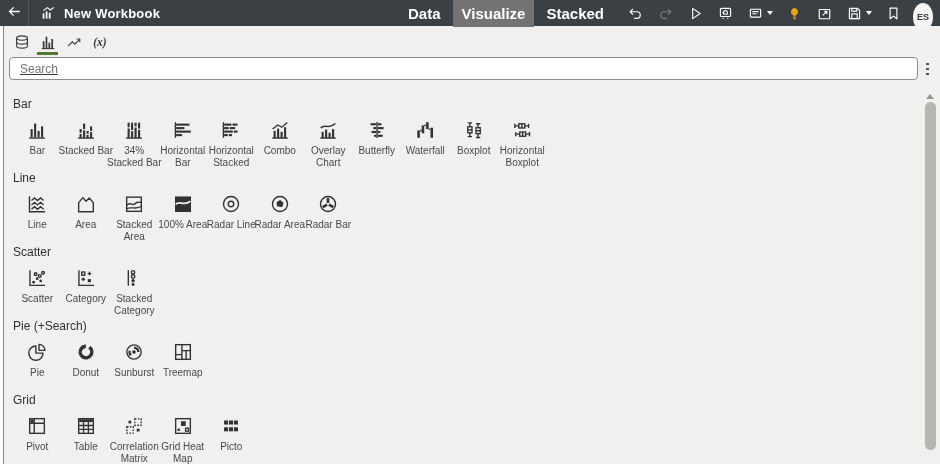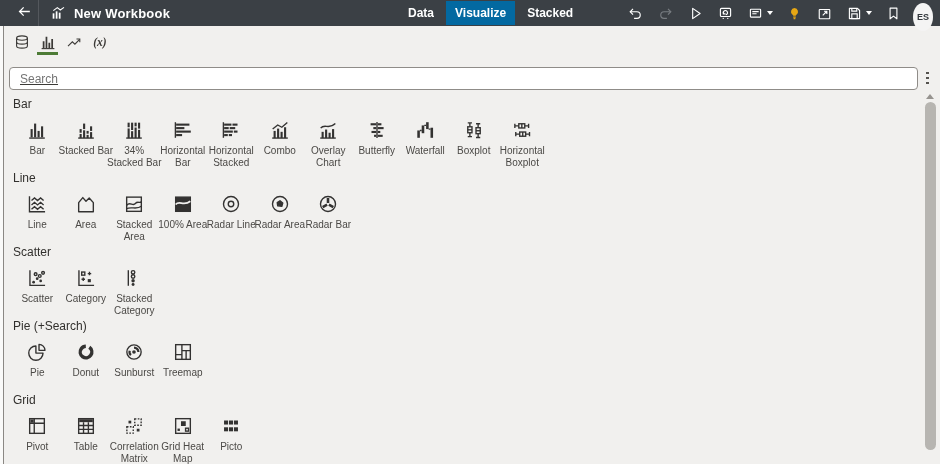--- a/index.html
+++ b/index.html
@@ -3,29 +3,29 @@
 <meta charset="utf-8">
 <style>
   * { box-sizing: border-box; margin: 0; padding: 0; }
   html,body { width:940px; height:464px; }
   body {
     font-family: "Liberation Sans", sans-serif;
     background:#ffffff; overflow:hidden; color:#3c3a37;
   }
   
   .header { position:relative; height:26px; background:#3b4045; color:#fff;
-            display:flex; align-items:center; flex:none;padding-left:10px; }
+            display:flex; align-items:center; flex:none; }
   .back-btn { width:29px; height:100%; display:flex; align-items:center; justify-content:center;
               background:none; border:none; border-right:1px solid #54585d; color:#fff; cursor:pointer; }
   .logo-icon { margin-left:11px; display:flex; color:#fff; }
   .app-title { margin-left:8px; font-size:13px; font-weight:700; letter-spacing:.2px; }
   .view-tabs { position:absolute; left:399px; top:0; height:100%; display:flex; align-items:center; gap:3px; }
-  .vtab { border:none; background:none; color:#fff; font-size:12px; font-weight:600;
+  .vtab { border:none; background:none; color:#fff; font-size:15px; font-weight:600;
           padding:5px 9px; cursor:pointer; font-family:inherit; }
-  .vtab.selected { background:#0369a1; }
+  .vtab.selected { background:#737373; }
   .header-actions { position:absolute; right:34px; top:0; height:100%;
                     display:flex; align-items:center; gap:5px; }
   .hbtn { display:flex; align-items:center; gap:3px; background:none; border:none;
           color:#fff; padding:2px 4px; cursor:pointer; }
   .hbtn.disabled { color:#787d82; }
   .caret { width:0; height:0; border-left:3.5px solid transparent; border-right:3.5px solid transparent;
            border-top:4.5px solid currentColor; display:inline-block; }
   .avatar { position:absolute; right:7px; top:3px; width:20px; height:28px; border-radius:50%;
             background:#f4f4f4; color:#33383d; font-size:9px; font-weight:700;
             display:flex; align-items:center; justify-content:center; cursor:pointer; }
@@ -33,21 +33,21 @@
   .main { display:flex; height:438px; }
   .gutter { width:4px; background:#fafaf9; border-right:1px solid #8b8884; flex:none; }
   .panel { flex:1; display:flex; flex-direction:column; background:#f1f0ee; min-width:0; }
   
   .ptabs { height:31px; display:flex; align-items:center; padding-left:5px; flex:none; }
   .ptab { width:26px; height:31px; position:relative; display:flex; align-items:center; justify-content:center;
           background:none; border:none; color:#3c3a37; cursor:pointer; }
   .ptab.selected::after { content:''; position:absolute; left:2px; right:3px; bottom:2px; height:3px; background:#4d7b36; }
   .expression-text { font-style:italic; font-size:11.5px; font-weight:600; font-family:"Liberation Serif", serif; }
   
-  .search-row { height:33px; display:flex; align-items:flex-end; padding:0 3px 0 5px; flex:none;text-decoration:underline; }
+  .search-row { height:33px; display:flex; align-items:flex-start; padding:0 3px 0 5px; flex:none;text-decoration:underline; }
   .search-input { flex:1; height:23px; border:1px solid #8f8c88; border-radius:4px; background:#fff;
                   padding:0 10px; font-size:12px; color:#3c3a37; font-family:inherit; outline:none; }
   .kebab-btn { width:19px; height:24px; background:none; border:none; cursor:pointer;
                display:flex; flex-direction:column; align-items:center; justify-content:center; gap:2.5px; }
   .kebab-btn i { width:2.6px; height:2.6px; background:#55534f; display:block; }
   
   .content { position:relative; flex:1; padding:2px 26px 0 9px; overflow:hidden; }
   .section { height:74px; }
   .section-title { font-size:12px; color:#32302d; padding:5px 0 7px; }
   .items { display:flex; }

